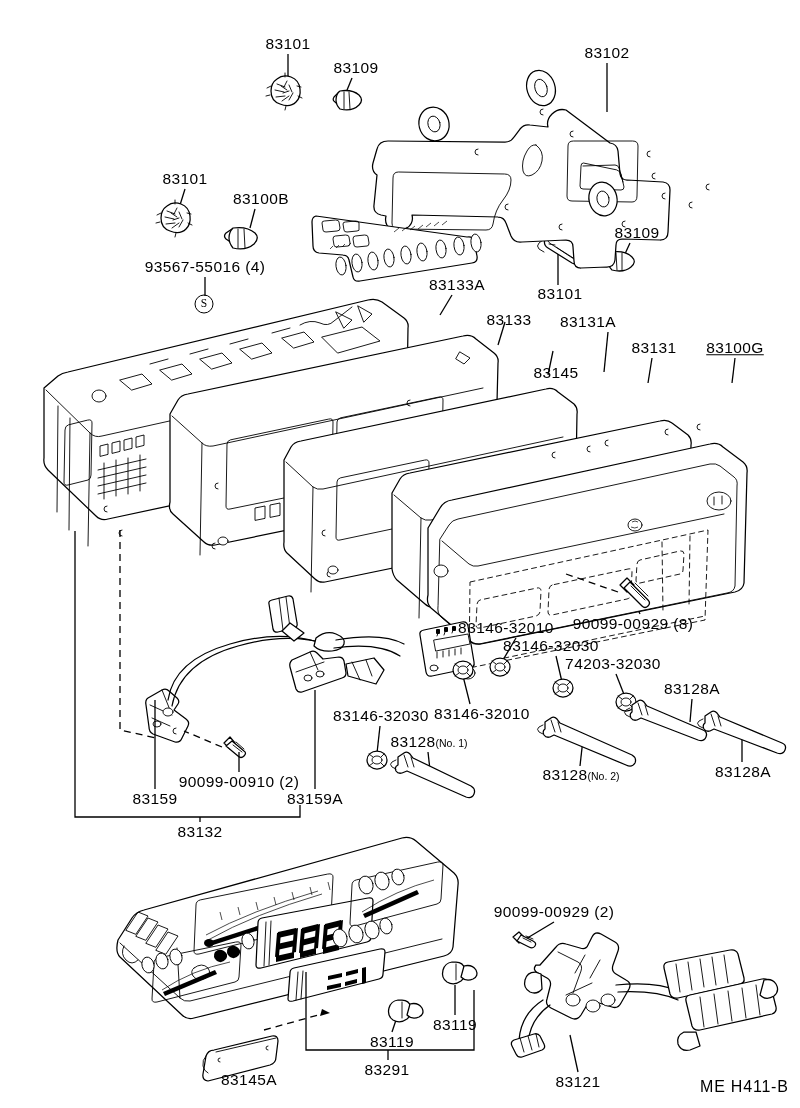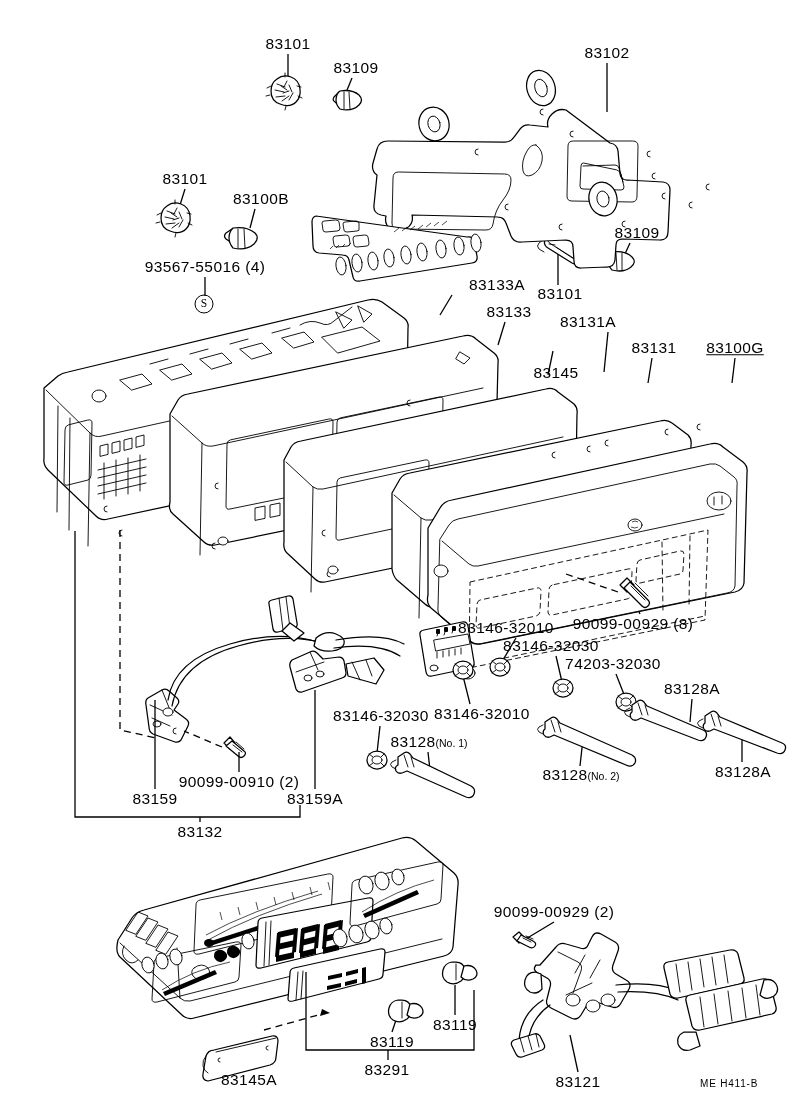--- a/index.html
+++ b/index.html
@@ -16,21 +16,21 @@
     font-size:15.5px;
     letter-spacing:0.4px;
     color:#000;
     white-space:nowrap;
     line-height:1;
     transform:translate(-50%,-50%);
   }
   .lbl .sub{font-size:10.5px;letter-spacing:0;text-align:right;}
   .diagcode{
     position:absolute;
-    font-size:10px;
+    font-size:16px;
     letter-spacing:0.8px;
     white-space:nowrap;
   }
   .sym-s{
     position:absolute;
     width:17px;height:17px;border:1.6px solid #000;border-radius:50%;
     font-size:11.5px;line-height:14px;text-align:center;
     font-family:"Liberation Serif", serif;
     transform:translate(-50%,-50%);
   }
@@ -471,22 +471,22 @@
 
   <div id="labels-layer">
       <div class="lbl" style="left: 288px; top: 44px;">83101</div>
       <div class="lbl" style="left: 356px; top: 68px;">83109</div>
       <div class="lbl" style="left: 607px; top: 53px;">83102</div>
       <div class="lbl" style="left: 185px; top: 179px;">83101</div>
       <div class="lbl" style="left: 261px; top: 199px;">83100B</div>
       <div class="lbl" style="left: 205px; top: 267px;">93567-55016 (4)</div>
       <div class="lbl" style="left: 637px; top: 233px;">83109</div>
       <div class="lbl" style="left: 560px; top: 294px;">83101</div>
-      <div class="lbl" style="left: 457px; top: 285px; margin-left: 40px;">83133A</div>
-      <div class="lbl" style="left: 509px; top: 312px; text-align: right;">83133</div>
+      <div class="lbl" style="left: 457px; top: 285px;">83133A</div>
+      <div class="lbl" style="left: 509px; top: 320px; text-align: right;">83133</div>
       <div class="lbl" style="left: 556px; top: 341px; margin-top: 32px;">83145</div>
       <div class="lbl" style="left: 588px; top: 322px;">83131A</div>
       <div class="lbl" style="left: 654px; top: 348px;">83131</div>
       <div class="lbl" style="left: 735px; top: 348px; text-decoration: underline;">83100G</div>
       <div class="lbl" style="left: 633px; top: 624px;">90099-00929 (8)</div>
       <div class="lbl" style="left: 506px; top: 628px;">83146-32010</div>
       <div class="lbl" style="left: 551px; top: 646px;">83146-32030</div>
       <div class="lbl" style="left: 613px; top: 664px;">74203-32030</div>
       <div class="lbl" style="left: 692px; top: 689px;">83128A</div>
       <div class="lbl" style="left: 482px; top: 714px;">83146-32010</div>

